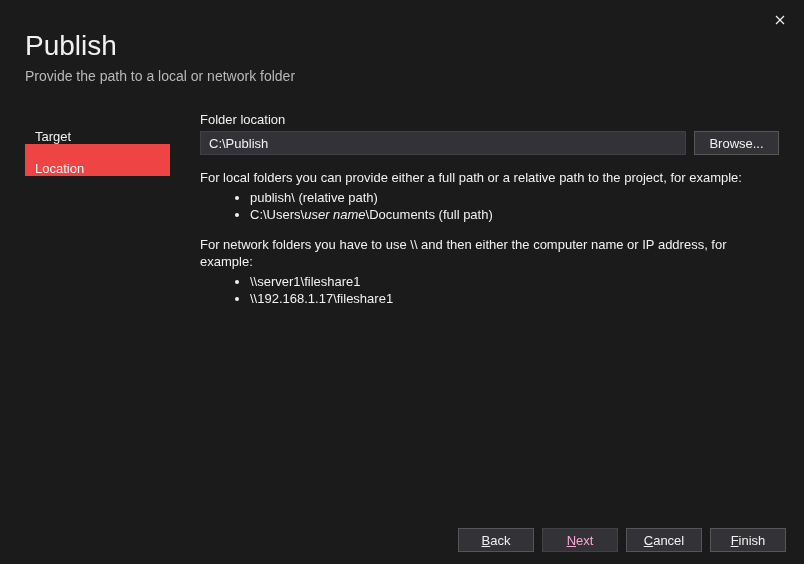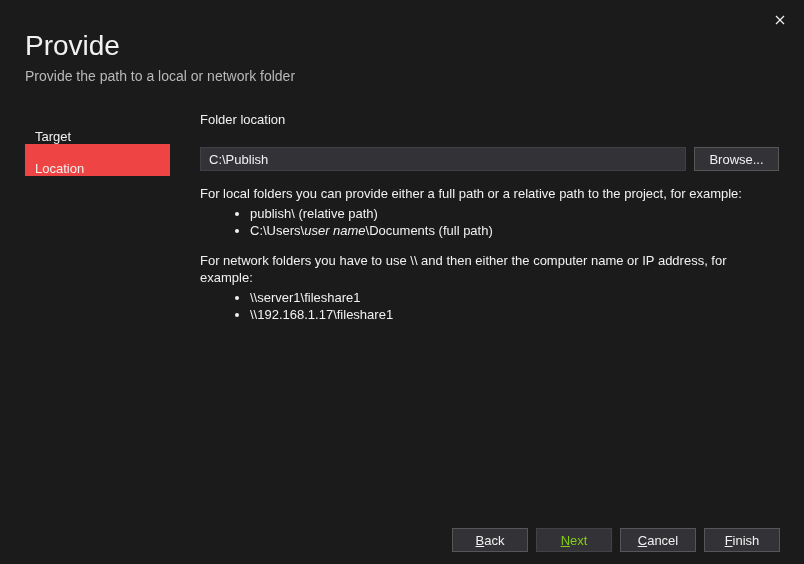--- a/index.html
+++ b/index.html
@@ -66,21 +66,21 @@
     .sidebar-item.active {
       background: #ef4444;
     }
     .main {
       flex: 1;
       padding-left: 30px;
     }
     .field-label {
       font-size: 13px;
       color: #f1f1f1;
-      margin-bottom: 20px;
+      margin-bottom: 4px;
     }
     .field-row {
       display: flex;
       gap: 8px;
       margin-bottom: 14px;
     }
     .text-input {
       flex: 1;
       height: 24px;
       background: #333337;
@@ -115,57 +115,57 @@
       margin-top: 28px;
     }
     .help-text em {
       font-style: italic;
     }
     .footer {
       position: absolute;
       bottom: 0;
       left: 0;
       right: 0;
-      padding: 12px 24px;
+      padding: 12px 18px;
       display: flex;
       gap: 8px;
       justify-content: flex-end;
     }
     .footer button {
       width: 76px;
       height: 24px;
       background: #333337;
       border: 1px solid #565656;
       color: #f1f1f1;
       font-size: 13px;
       font-family: inherit;
       cursor: pointer;
     }
     .footer button.disabled {
-      color: #84cc16;
+      color: #f9a8d4;
       border-color: #434346;
       cursor: default;
     }
     .mn {
       text-decoration: underline;
     }
   </style>
 </head>
 <body>
 
 <button class="close-btn">
   <span>
     <svg width="10" height="10" viewBox="0 0 10 10">
         <path d="M1 1 L9 9 M9 1 L1 9" stroke="#f1f1f1" stroke-width="1.2" fill="none"></path>
       </svg>
   </span>
 </button>
 
 <div class="header">
-  <h1>Provide</h1>
+  <h1>Publish</h1>
   <div class="subtitle">Provide the path to a local or network folder</div>
 </div>
 
 <div class="body">
   <div class="sidebar">
     <div class="sidebar-item">
       <span>Target</span>
     </div>
     <div class="sidebar-item active">
       <span>Location</span>

